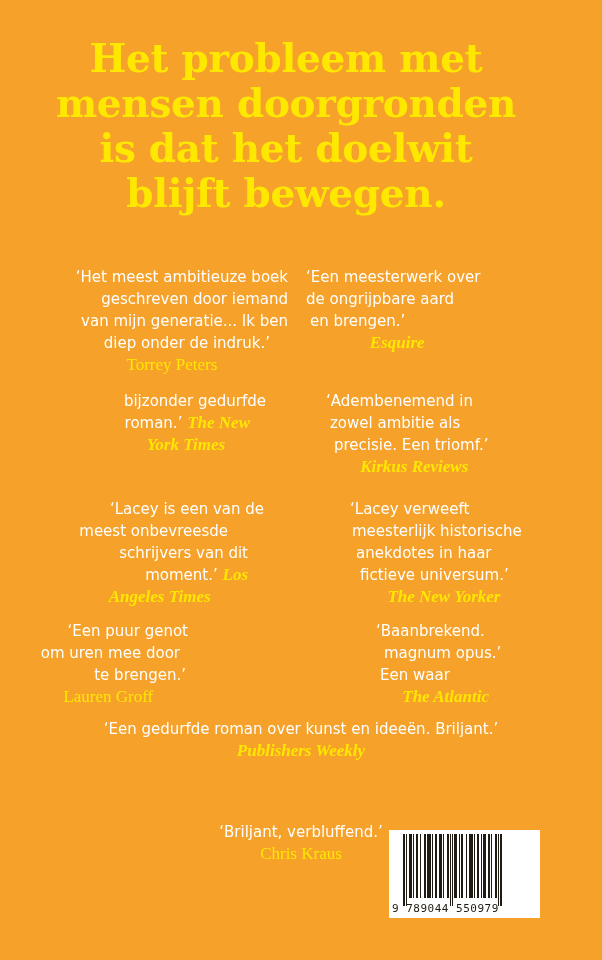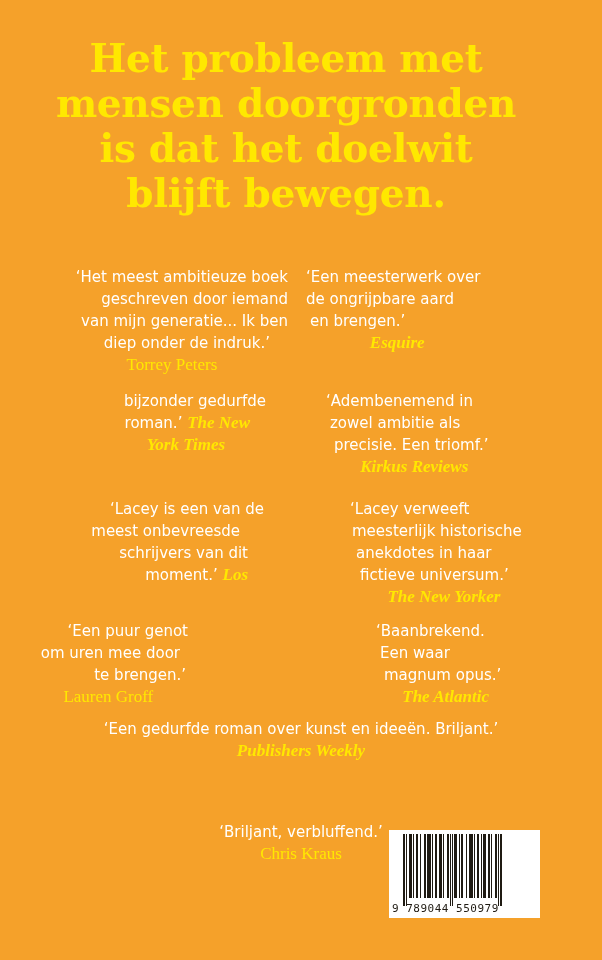--- a/index.html
+++ b/index.html
@@ -77,47 +77,48 @@
 
 <div class="quote right" style="top:390px;">
   <span class="line" style="padding-left:20px">‘Adembenemend in</span>
   <span class="line" style="padding-left:24px">zowel ambitie als</span>
   <span class="line" style="padding-left:28px">precisie. Een triomf.’</span>
   <span class="src it src-line" style="padding-left:34px">Kirkus Reviews</span>
 </div>
 
 <div class="quote left" style="top:498px;">
   <span class="line" style="margin-right:24px">‘Lacey is een van de</span>
-  <span class="line" style="margin-right:48px">meest onbevreesde</span>
+  <span class="line" style="margin-right:60px">meest onbevreesde</span>
   <span class="line" style="margin-right:40px">schrijvers van dit</span>
   <span class="line" style="margin-right:40px">
     <span>moment.’</span>
     <span class="src it">Los</span>
   </span>
+  <span class="src it src-line" style="margin-right:48px">Angeles Times</span>
 </div>
 
 <div class="quote right" style="top:498px;">
   <span class="line" style="padding-left:44px">‘Lacey verweeft</span>
   <span class="line" style="padding-left:46px">meesterlijk historische</span>
   <span class="line" style="padding-left:50px">anekdotes in haar</span>
   <span class="line" style="padding-left:54px">fictieve universum.’</span>
   <span class="src it src-line" style="padding-left:60px">The New Yorker</span>
 </div>
 
 <div class="quote left" style="top:620px;">
   <span class="line" style="margin-right:100px">‘Een puur genot</span>
   <span class="line" style="margin-right:108px">om uren mee door</span>
   <span class="line" style="margin-right:102px">te brengen.’</span>
   <span class="src src-line" style="margin-right:112px">Lauren Groff</span>
 </div>
 
 <div class="quote right" style="top:620px;">
   <span class="line" style="padding-left:70px">‘Baanbrekend.</span>
+  <span class="line" style="padding-left:78px">magnum opus.’</span>
   <span class="line" style="padding-left:74px">Een waar</span>
-  <span class="line" style="padding-left:78px">magnum opus.’</span>
   <span class="src it src-line" style="padding-left:84px">The Atlantic</span>
 </div>
 
 <div class="quote center" style="top:718px;">
   <span class="line">‘Een gedurfde roman over kunst en ideeën. Briljant.’</span>
   <span class="src it src-line">Publishers Weekly</span>
 </div>
 
 <div class="quote center" style="top:784px;margin-top:37px;">
   <span class="line">‘Briljant, verbluffend.’</span>

